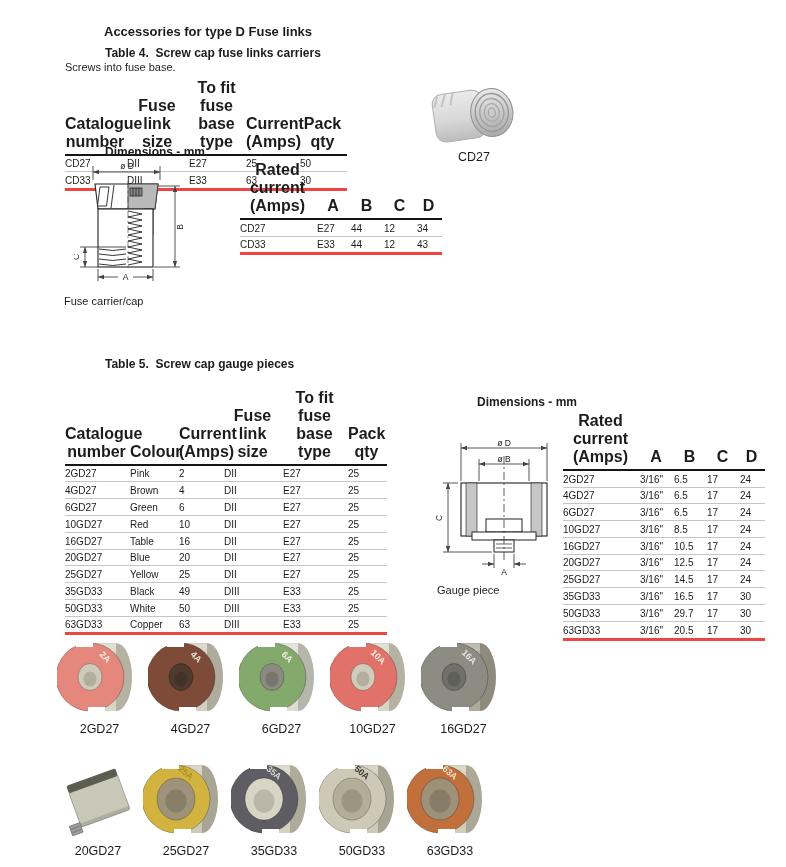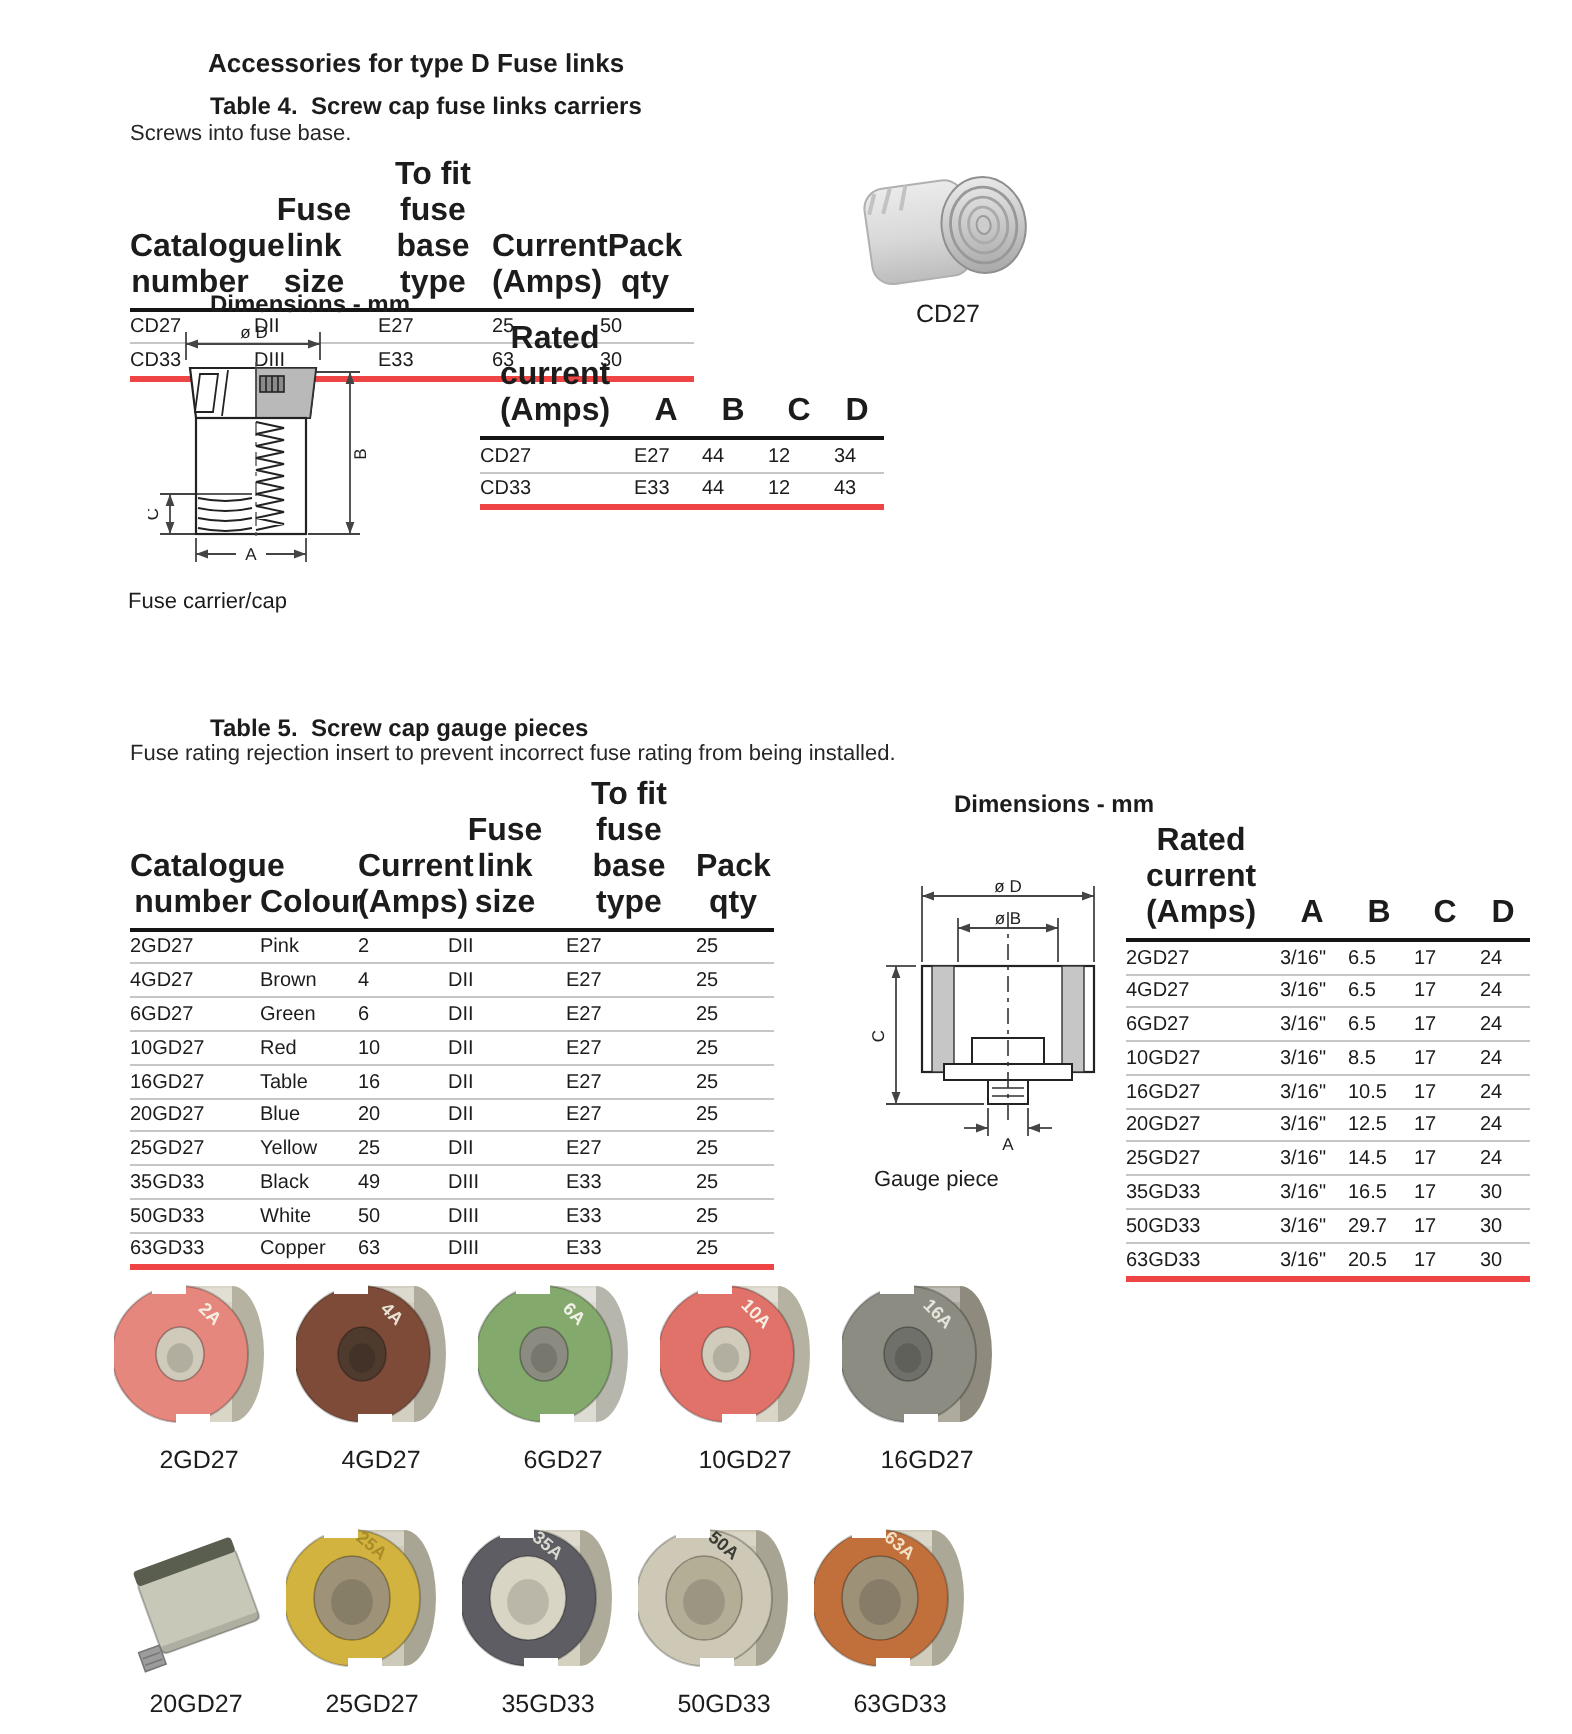--- a/index.html
+++ b/index.html
@@ -171,21 +171,20 @@
           <td>CD33</td>
           <td>E33</td>
           <td>44</td>
           <td>12</td>
           <td>43</td>
         </tr>
       </tbody>
     </table>
 
   <div class="abs h2" style="left:65px;top:357px">Table 5.  Screw cap gauge pieces</div>
-  <div class="abs sub" style="left:65px;top:371px">Fuse rating rejection insert to prevent incorrect fuse rating from being installed.</div>
   <table class="abs dtable t5" style="left:65px;top:389px">
       <thead>
         <tr>
           <th>Catalogue
 number</th>
           <th>Colour</th>
           <th>Current
 (Amps)</th>
           <th>Fuse link
 size</th>

